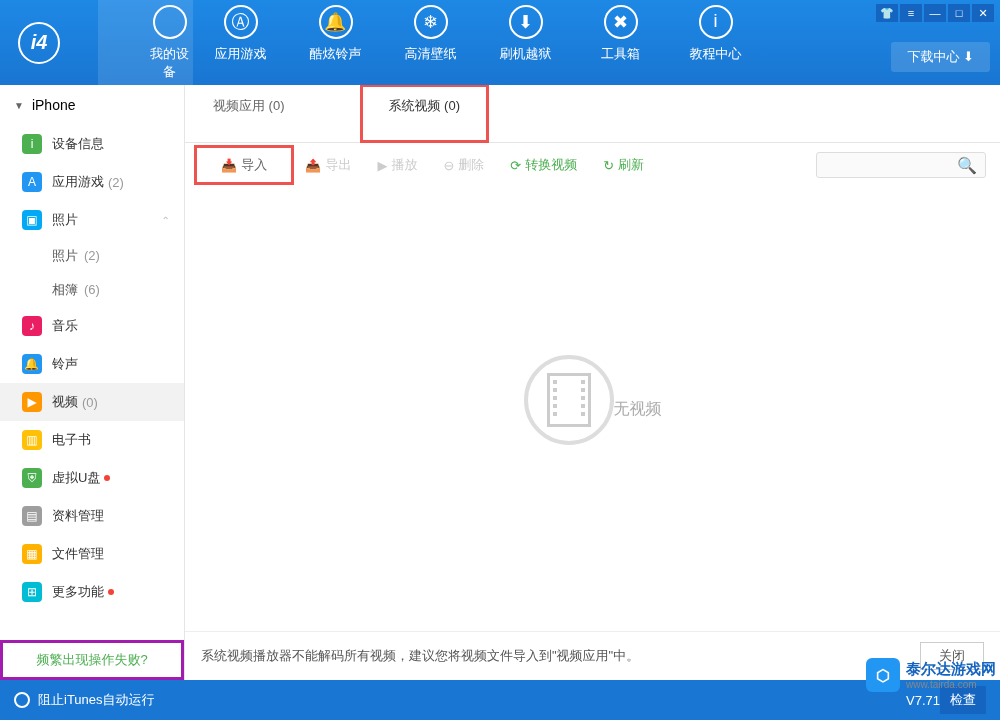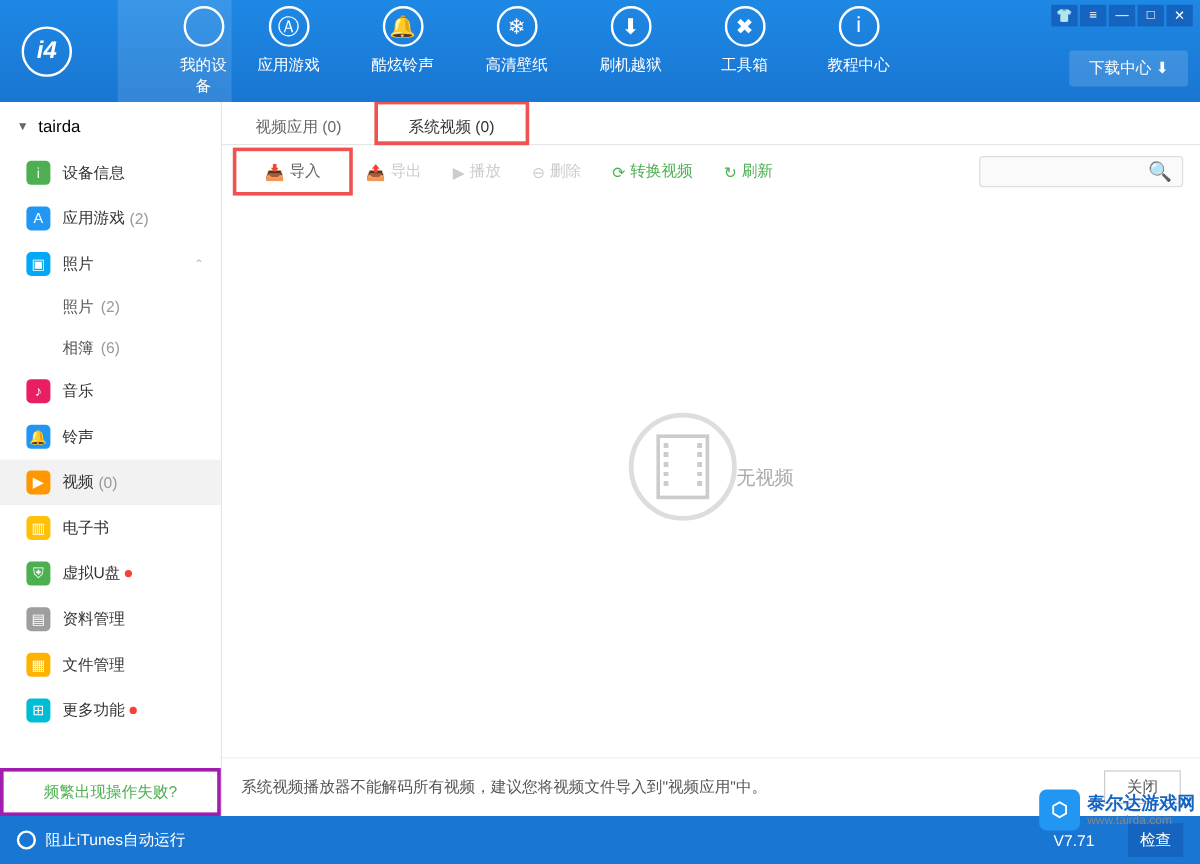--- a/index.html
+++ b/index.html
@@ -34,21 +34,21 @@
 .side-item .icon { width: 20px; height: 20px; border-radius: 4px; margin-right: 10px; display: flex; align-items: center; justify-content: center; color: #fff; font-size: 12px; }
 .side-item .count { color: #999; margin-left: 4px; }
 .side-sub { padding-left: 52px; font-size: 13px; color: #555; padding-top: 8px; padding-bottom: 8px; cursor: pointer; }
 .side-sub .count { color: #999; margin-left: 6px; }
 .side-item .expand { margin-left: auto; color: #bbb; font-size: 10px; }
 .red-dot { width: 6px; height: 6px; background: #f44336; border-radius: 50%; margin-left: 4px; }
 
 .help-link { padding: 8px; border: 3px solid #a21caf; color: #4caf50; text-align: center; font-size: 13px; cursor: pointer; }
 
 .main { flex: 1; display: flex; flex-direction: column; }
-.tabs { display: flex; border-bottom: 1px solid #e5e5e5; height: 36px; }
+.tabs { display: flex; border-bottom: 1px solid #e5e5e5; height: 58px; gap: 48px; }
 .tab { padding: 0 28px; line-height: 42px; font-size: 13px; color: #666; cursor: pointer; }
 .tab.active { color: #333; border-bottom: 2px solid #1976d2; }
 .tab.highlighted { outline: 3px solid #ef5350; outline-offset: -2px; }
 
 .toolbar { display: flex; align-items: center; padding: 8px 14px; gap: 6px; height: 44px; }
 .tool-btn { display: flex; align-items: center; font-size: 13px; color: #666; padding: 4px 10px; cursor: pointer; }
 .tool-btn.disabled { color: #ccc; }
 .tool-btn.green { color: #4caf50; }
 .tool-btn.highlighted { outline: 3px solid #ef5350; outline-offset: 2px; padding: 6px 22px; }
 .tool-icon { margin-right: 4px; }
@@ -61,21 +61,21 @@
 .film::before, .film::after { content: ""; position: absolute; top: 4px; bottom: 4px; width: 4px; background: repeating-linear-gradient(#ccc 0 4px, transparent 4px 8px); }
 .film::before { left: 3px; } .film::after { right: 3px; }
 .empty-text { color: #aaa; font-size: 16px; }
 
 .hint-bar { display: flex; align-items: center; padding: 10px 16px; border-top: 1px solid #eee; font-size: 13px; color: #555; }
 .hint-close { margin-left: auto; border: 1px solid #ccc; padding: 4px 18px; cursor: pointer; font-size: 13px; }
 
 .footer { height: 40px; background: #1976d2; color: #fff; display: flex; align-items: center; padding: 0 14px; font-size: 13px; }
 .footer-left { display: flex; align-items: center; cursor: pointer; }
 .footer-circle { width: 16px; height: 16px; border: 2px solid #fff; border-radius: 50%; margin-right: 8px; }
-.footer-right { margin-left: auto; display: flex; align-items: center; gap: 28px; }
+.footer-right { margin-left: auto; display: flex; align-items: center; gap: 0; }
 .check-btn { background: #1565c0; padding: 5px 10px; cursor: pointer; }
 
 .watermark { position: absolute; right: 4px; bottom: 28px; display: flex; align-items: center; }
 .wm-icon { width: 34px; height: 34px; background: #2196f3; border-radius: 6px; color: #fff; display: flex; align-items: center; justify-content: center; font-weight: bold; font-size: 16px; }
 .wm-text { margin-left: 6px; }
 .wm-title { font-size: 15px; font-weight: bold; color: #1565c0; }
 .wm-sub { font-size: 10px; color: #888; }
 </style>
 </head>
 <body>
@@ -121,21 +121,21 @@
     <div class="win-btn">□</div>
     <div class="win-btn">✕</div>
   </div>
   <div class="dl-center">下载中心 ⬇</div>
 </div>
 
 <div class="body-area">
   <div class="sidebar">
     <div class="device-header">
       <span class="chev">▼</span>
-      <span>tairda</span>
+      <span>iPhone</span>
     </div>
     <div class="side-list" id="sidelist">
         <div class="side-item">
           <div class="icon" style="background:#4caf50">i</div>
           <span>设备信息</span>
         </div>
         <div class="side-item">
           <div class="icon" style="background:#2196f3">A</div>
           <span>应用游戏</span>
           <span class="count">(2)</span>

